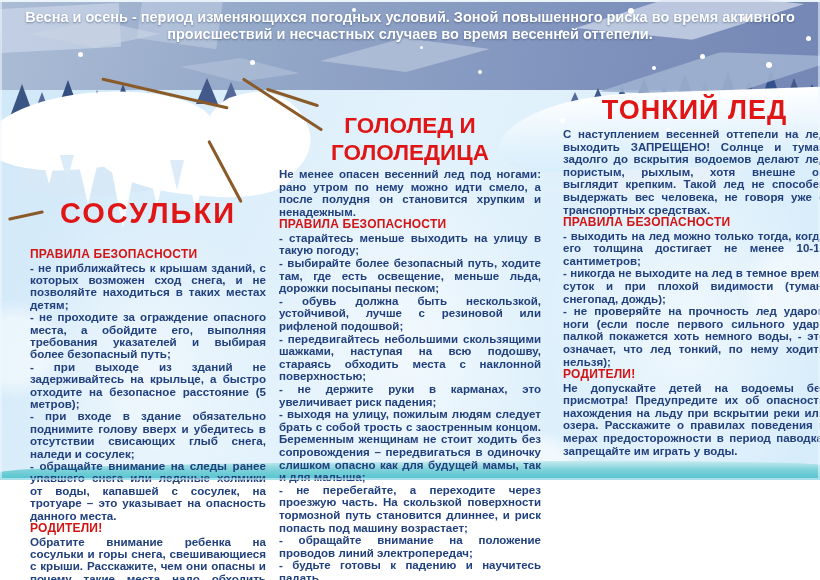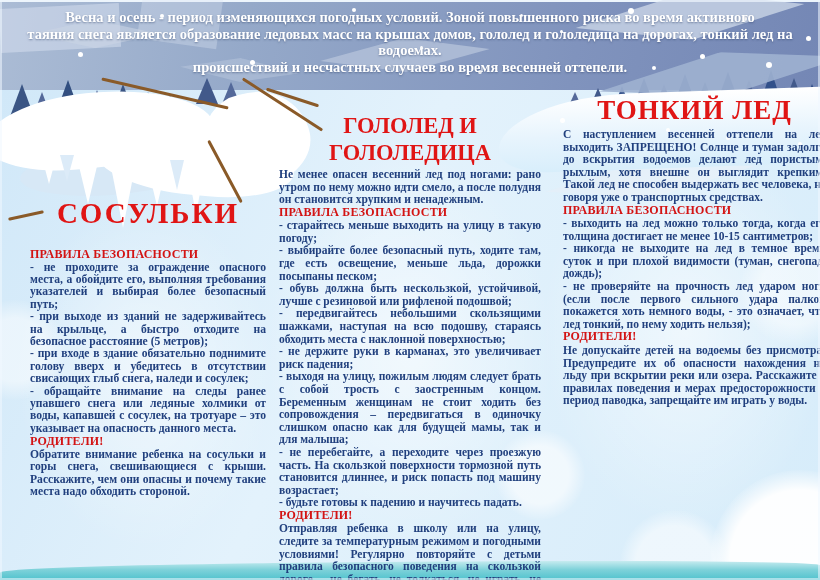--- a/index.html
+++ b/index.html
@@ -1,19 +1,19 @@
 <!DOCTYPE html>
 <html lang="ru"><head>
 <meta charset="utf-8">
 <style>
   html,body{margin:0;padding:0}
   body{width:820px;height:580px;overflow:hidden}
   .poster{
-    position:relative;width:820px;height:580px;
-    font-family:Liberation Serif, serif;font-weight:bold;
+    position:relative;width:820px;height:480px;
+    font-family:Liberation Sans, sans-serif;font-weight:bold;
     background:linear-gradient(115deg,#cfe7f8 0%,#e3f2fc 45%,#d6ecfa 100%);
   }
   
   .header-band{
     position:absolute;left:0;top:0;width:820px;height:88px;z-index:1;
     background:linear-gradient(100deg,#abbcd5 0%,#95a9c9 30%,#8093bd 70%,#7487b5 100%);
     border-top:2px solid #e9f1f8;
   }
   .header-text{
     position:absolute;left:0;right:0;top:9px;z-index:7;text-align:center;
@@ -149,46 +149,47 @@
 
     <div class="glow" style="left:710px;top:470px;width:180px;height:180px;background:radial-gradient(circle,#ffffff 55%,rgba(255,255,255,0) 72%);opacity:.95"></div>
     <div class="glow" style="left:620px;top:510px;width:110px;height:110px;background:radial-gradient(circle,#ffffff 50%,rgba(255,255,255,0) 72%);opacity:.55"></div>
     <div class="glow" style="left:495px;top:430px;width:90px;height:90px;background:radial-gradient(circle,#ffffff 45%,rgba(255,255,255,0) 72%);opacity:.6"></div>
     <div class="glow" style="left:-35px;top:300px;width:100px;height:100px;background:radial-gradient(circle,#ffffff 45%,rgba(255,255,255,0) 72%);opacity:.5"></div>
     <div class="glow" style="left:740px;top:235px;width:110px;height:110px;background:radial-gradient(circle,#ffffff 45%,rgba(255,255,255,0) 72%);opacity:.5"></div>
   </div>
 
   <div class="header-text">
     <div>Весна и осень - период  изменяющихся погодных условий. Зоной повышенного риска во время активного</div>
-    <div>таяния снега является образование ледовых масс на крышах домов, гололед и гололедица на дорогах, тонкий лед на водоемах.</div>
     <div>происшествий и несчастных случаев во время весенней оттепели.</div>
   </div>
 
   <div class="col col-left">
     <h2>СОСУЛЬКИ</h2>
     <p class="subhead">ПРАВИЛА БЕЗОПАСНОСТИ</p>
+    <p class="body">- не приближайтесь к крышам зданий, с которых возможен сход снега, и не позволяйте находиться в таких местах детям;</p>
     <p class="body">- не проходите за ограждение опасного места, а обойдите его, выполняя требования указателей и выбирая более безопасный путь;</p>
     <p class="body">- при выходе из зданий не задерживайтесь на крыльце, а быстро отходите на безопасное расстояние (5 метров);</p>
     <p class="body">- при входе в здание обязательно поднимите голову вверх и убедитесь в отсутствии свисающих глыб снега, наледи и сосулек;</p>
     <p class="body">- обращайте внимание на следы ранее упавшего снега или ледяные холмики от воды, капавшей с сосулек, на тротуаре – это указывает на опасность данного места.</p>
     <p class="subhead">РОДИТЕЛИ!</p>
     <p class="body">Обратите внимание ребенка на сосульки и горы снега, свешивающиеся с крыши. Расскажите, чем они опасны и почему такие места надо обходить стороной.</p>
   </div>
 
   <div class="col col-mid">
     <h2>ГОЛОЛЕД И ГОЛОЛЕДИЦА</h2>
     <p class="body">Не менее опасен весенний лед под ногами: рано утром по нему можно идти смело, а после полудня он становится хрупким и ненадежным.</p>
     <p class="subhead">ПРАВИЛА БЕЗОПАСНОСТИ</p>
     <p class="body">- старайтесь меньше выходить на улицу в такую погоду;</p>
     <p class="body">- выбирайте более безопасный путь, ходите там, где есть освещение, меньше льда, дорожки посыпаны песком;</p>
     <p class="body">- обувь должна быть нескользкой, устойчивой, лучше с резиновой или рифленой подошвой;</p>
     <p class="body">- передвигайтесь небольшими скользящими шажками, наступая на всю подошву, стараясь обходить места с наклонной поверхностью;</p>
     <p class="body">- не держите руки в карманах, это увеличивает риск падения;</p>
     <p class="body">- выходя на улицу, пожилым людям следует брать с собой трость с заостренным концом. Беременным женщинам не стоит ходить без сопровождения – передвигаться в одиночку слишком опасно как для будущей мамы, так и для малыша;</p>
     <p class="body">- не перебегайте, а переходите через проезжую часть. На скользкой поверхности тормозной путь становится длиннее, и риск попасть под машину возрастает;</p>
+    <p class="body">- обращайте внимание на положение проводов линий электропередач;</p>
     <p class="body">- будьте готовы к падению и научитесь падать.</p>
     <p class="subhead">РОДИТЕЛИ!</p>
     <p class="body">Отправляя ребенка в школу или на улицу, следите за температурным режимом и погодными условиями! Регулярно повторяйте с детьми правила безопасного поведения на скользкой дороге – не бегать, не толкаться, не играть, не отпускать руку взрослого.</p>
   </div>
 
   <div class="col col-right">
     <h2>ТОНКИЙ ЛЕД</h2>
     <p class="body">С наступлением весенней оттепели на лед выходить ЗАПРЕЩЕНО! Солнце и туман задолго до вскрытия водоемов делают лед пористым, рыхлым, хотя внешне он выглядит крепким. Такой лед не способен выдержать вес человека, не говоря уже о транспортных средствах.</p>
     <p class="subhead">ПРАВИЛА БЕЗОПАСНОСТИ</p>
     <p class="body">- выходить на лед можно только тогда, когда его толщина достигает не менее 10-15 сантиметров;</p>

